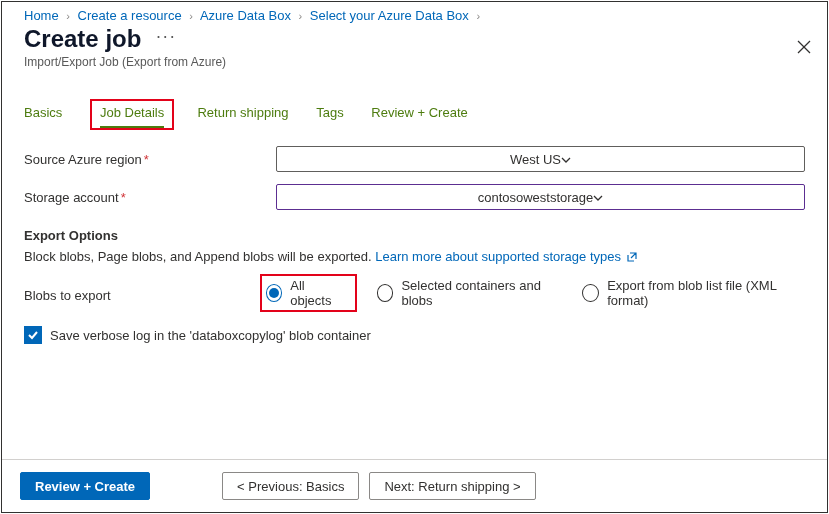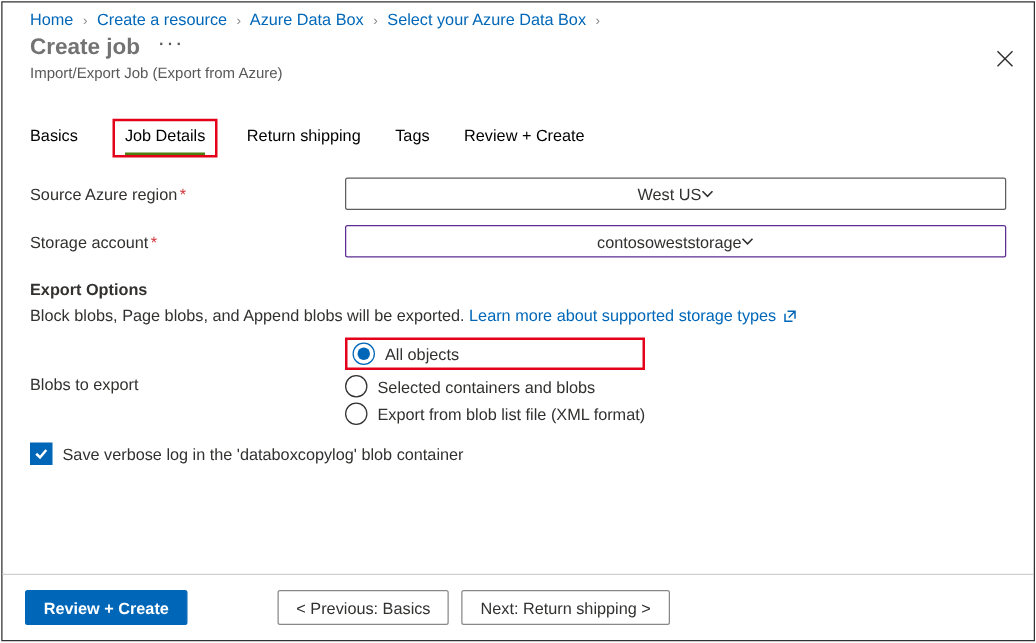--- a/index.html
+++ b/index.html
@@ -35,23 +35,23 @@
     padding: 0 4px;
     font-size: 11px;
   }
   
   .title-row {
     padding: 2px 10px 0 22px;
     display: flex;
     align-items: center;
   }
   .title {
-    font-size: 18px;
+    font-size: 24px;
     font-weight: 600;
-    color: #737373;
+    color: #0f172a;
   }
   .more {
     margin-left: 14px;
     font-size: 18px;
     letter-spacing: 1px;
     color: #595959;
     cursor: pointer;
     line-height: 1;
     padding-bottom: 6px;
   }
@@ -71,21 +71,21 @@
   
   .tabs {
     padding: 20px 10px 0 22px;
     border-bottom: none;
   }
   .tab {
     display: inline-block;
     margin-right: 24px;
     padding-bottom: 6px;
     cursor: pointer;
-    color: #000000;
+    color: #4d7c0f;
   }
   .tab.active {
     font-weight: 400;
     border-bottom: 2px solid #4d7c0f;
     text-align: right;
   }
   .tab-highlight-box {
     border: 2px solid #e3021a;
     display: inline-block;
     padding: 4px 8px 0 8px;
@@ -144,22 +144,22 @@
     margin-left: 2px;
   }
   
   .radio-row {
     display: flex;
     align-items: center;
     margin-bottom: 2px;
   }
   .options-col {
     display: flex;
-    flex-direction: column;
-    gap: 4px;
+    flex-direction: row;
+    gap: 20px;
   }
   .radio {
     display: inline-flex;
     align-items: center;
     cursor: pointer;
   }
   .radio-circle {
     width: 18px; height: 18px;
     border: 1px solid #323130;
     border-radius: 50%;

